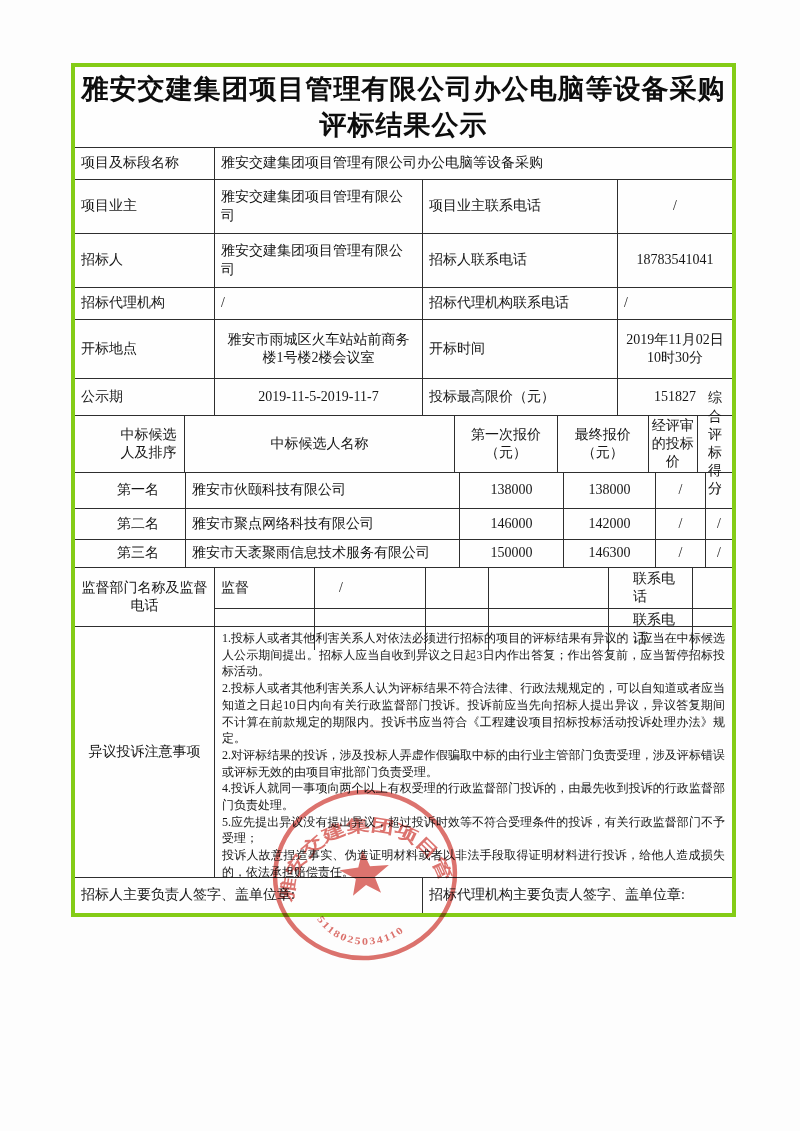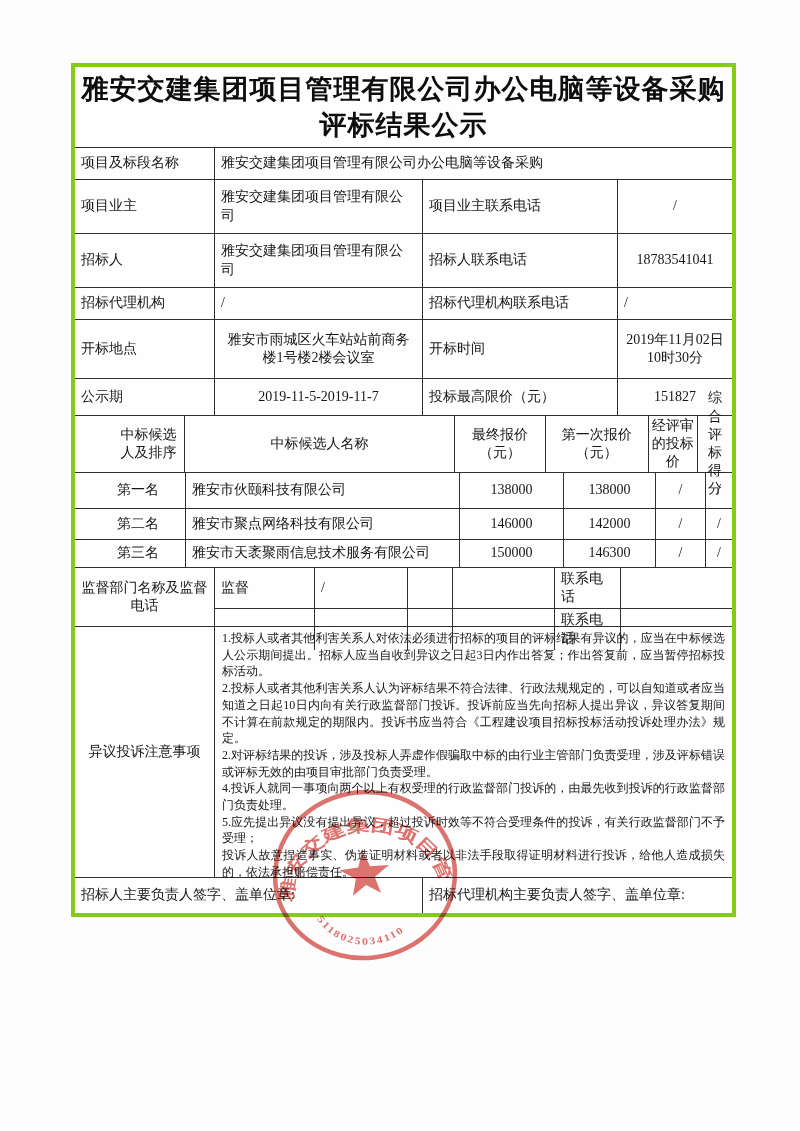--- a/index.html
+++ b/index.html
@@ -39,21 +39,21 @@
   .h251{height:251px;} .h35{height:35px;}
   
   .c1{width:73px;padding:2px 4px;margin-left:38px;}
   .c2{width:274px;}
   .c3{width:104px;}
   .c4{width:92px;}
   .c5{width:50px;padding:2px 2px;}
   .c6{flex:1;padding:2px 10px;text-align:center;}
   
   .subcol{display:flex;flex-direction:column;flex:1;}
-  .subrow{display:flex;flex:1;border-bottom:1px solid #2e2e2e;}
+  .subrow{display:flex;flex:1;border-bottom:1px solid #2e2e2e;gap:18px;}
   .subrow:last-child{border-bottom:none;}
   .s1{width:100px;} .s2{width:93px;} .s3{width:45px;} .s4{width:102px;}
   .s5{width:66px;} .s6{flex:1;}
   
   .g1{width:348px;} .g2{flex:1;}
   
   .notes-cell{display:block;padding:3px 7px;font-size:12px;line-height:16.7px;}
   .notes-cell p{margin:0;text-align:justify;}
   
   .stamp{
@@ -111,22 +111,22 @@
   <div class="row h37">
     <div class="cell w-label">公示期</div>
     <div class="cell w-v1 center">2019-11-5-2019-11-7</div>
     <div class="cell w-l2">投标最高限价（元）</div>
     <div class="cell w-v2 center">151827</div>
   </div>
 
   <div class="row h57">
     <div class="cell c1 center">中标候选人及排序</div>
     <div class="cell c2 center">中标候选人名称</div>
+    <div class="cell c3 center">第一次报价（元）</div>
     <div class="cell c4 center">最终报价（元）</div>
-    <div class="cell c3 center">第一次报价（元）</div>
     <div class="cell c5 center">经评审的投标价</div>
     <div class="cell c6 center">综合评标得分</div>
   </div>
 
   <div class="row h36">
     <div class="cell c1">第一名</div>
     <div class="cell c2">雅安市伙颐科技有限公司</div>
     <div class="cell c3 center">138000</div>
     <div class="cell c4 center">138000</div>
     <div class="cell c5 center">/</div>

